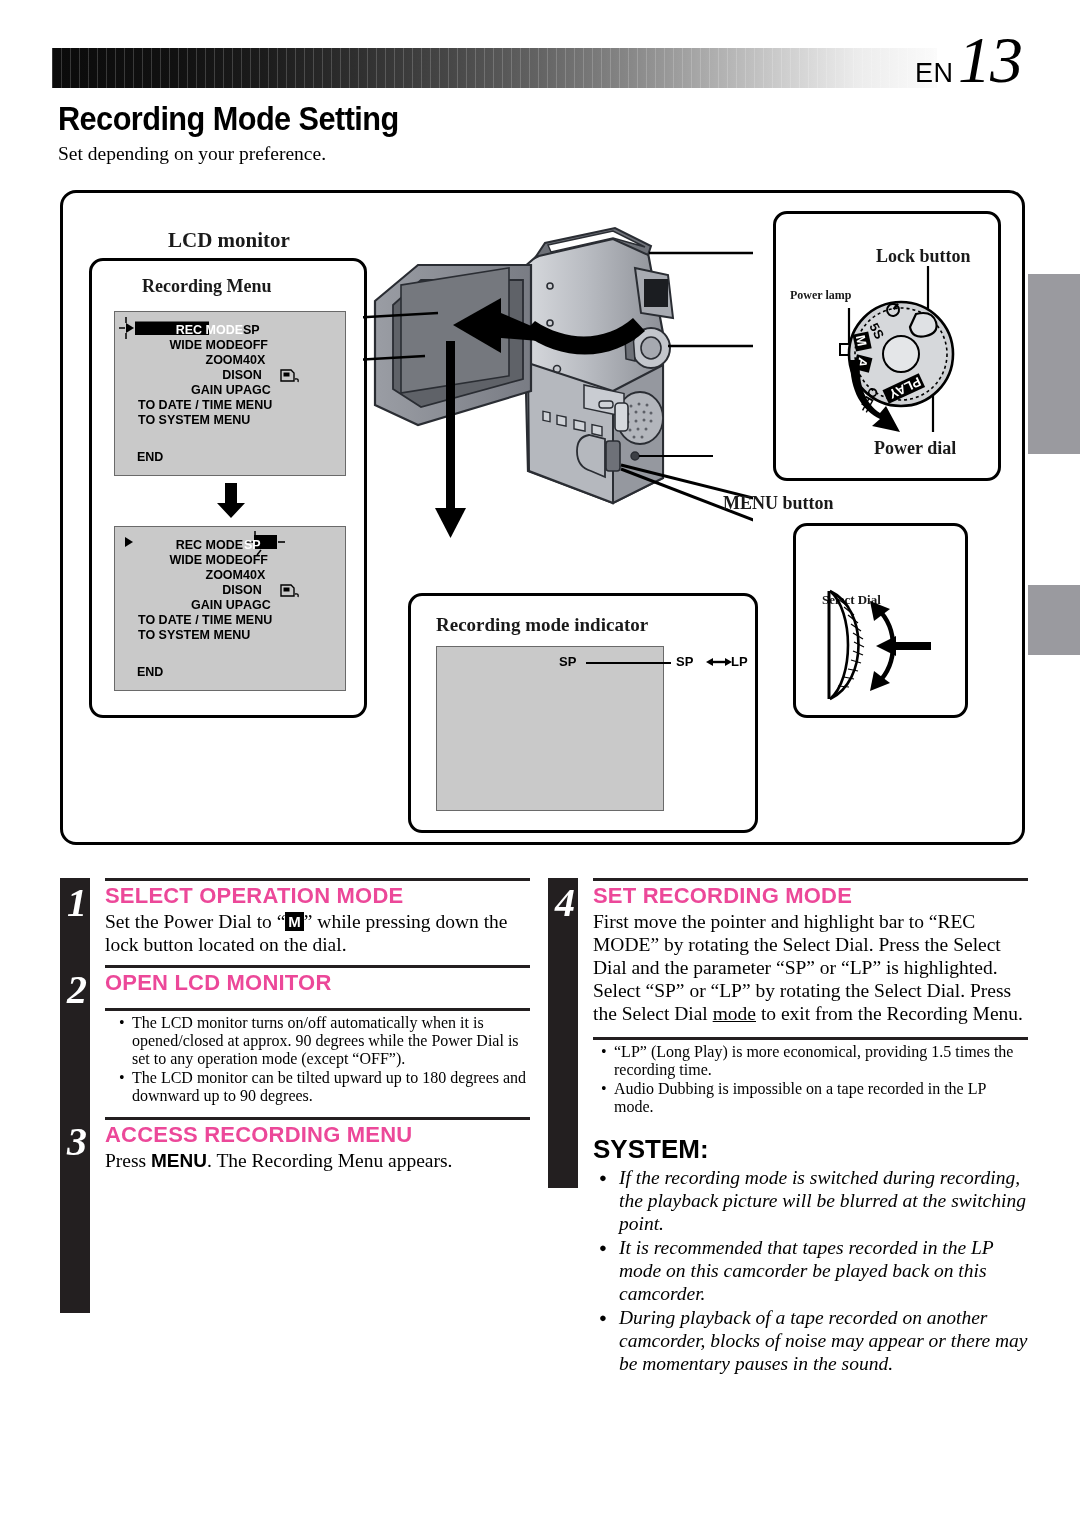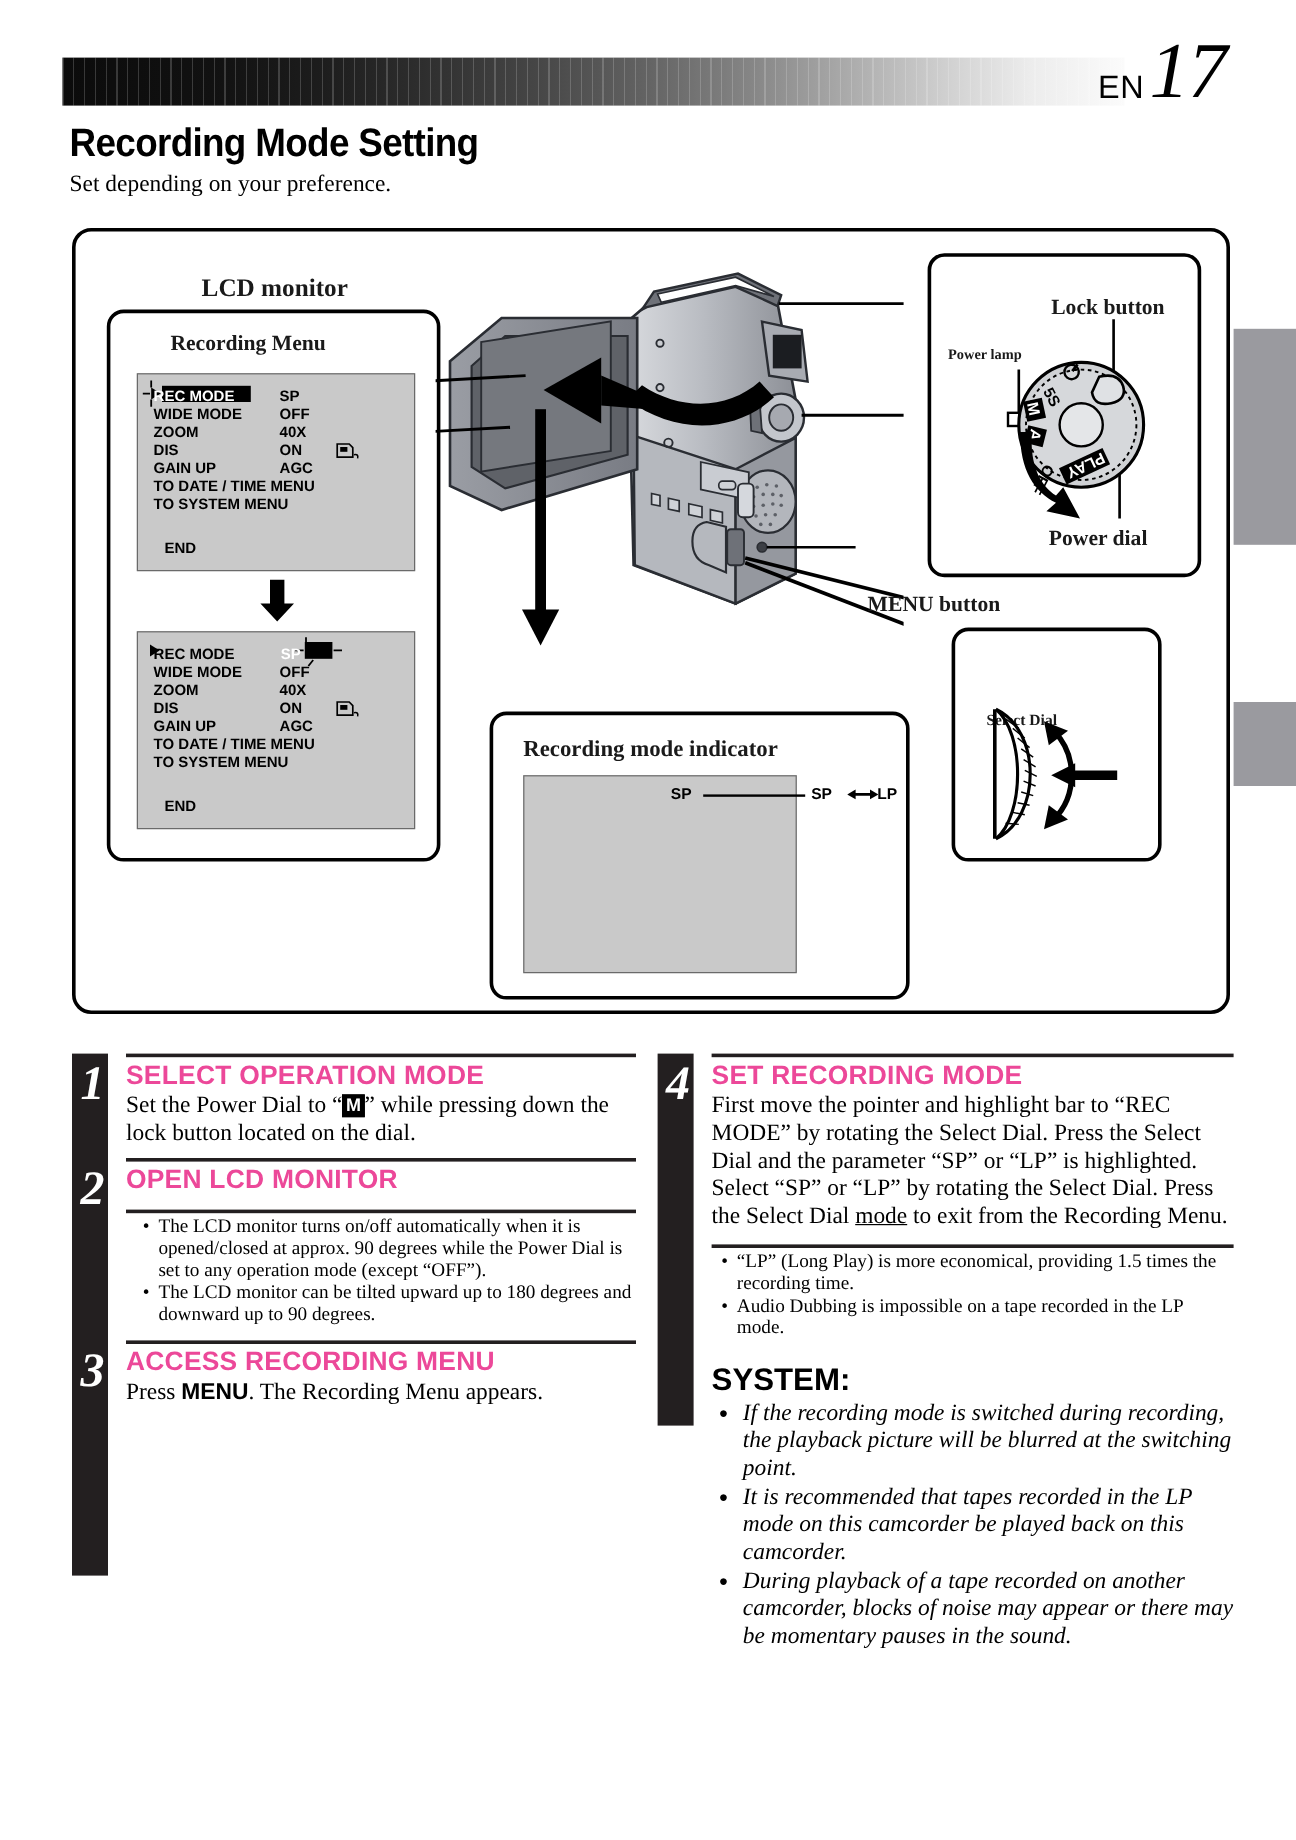--- a/index.html
+++ b/index.html
@@ -69,21 +69,21 @@
 
   .menu-screen {
     position:absolute; left:22px; width:232px; background:#c9c9c9;
     border:1px solid #6a6a6a;
     font-family:"Liberation Sans", sans-serif;
     font-weight:bold; font-size:12.5px; color:#000;
   }
   #menu-screen-1 { top:50px; height:165px; }
   #menu-screen-2 { top:265px; height:165px; }
 
-  .menu-rows { position:absolute; left:0; top:11px; width:216px; }
+  .menu-rows { position:absolute; left:10px; top:11px; width:216px;text-align:right; }
   .menu-row { height:15px; line-height:15px; display:flex; white-space:nowrap; }
   .menu-row .mlabel { width:118px; padding-left:13px; }
   .menu-row .mval { }
   .menu-row.wide .mlabel { width:auto; }
   .menu-end { position:absolute; left:22px; bottom:11px; }
 
   
   #camcorder { position:absolute; left:300px; top:20px; width:390px; height:330px; }
 
   
@@ -175,21 +175,21 @@
   }
   .bold-sans { font-family:"Liberation Sans", sans-serif; font-weight:bold; font-size:19px; }
   .uline { text-decoration:underline; }
 </style>
 </head>
 <body>
 
 <div id="header">
   <div id="gradbar"></div>
   <div id="en-label">EN</div>
-  <div id="page-num">17</div>
+  <div id="page-num">13</div>
 </div>
 <div id="doc-title">Recording Mode Setting</div>
 <div id="doc-subtitle">Set depending on your preference.</div>
 
 <div class="edge-tab" id="edge-tab-1"></div>
 <div class="edge-tab" id="edge-tab-2"></div>
 
 <div id="diagram">
 
   <div id="lcd-monitor-label" class="cap">LCD monitor</div>

